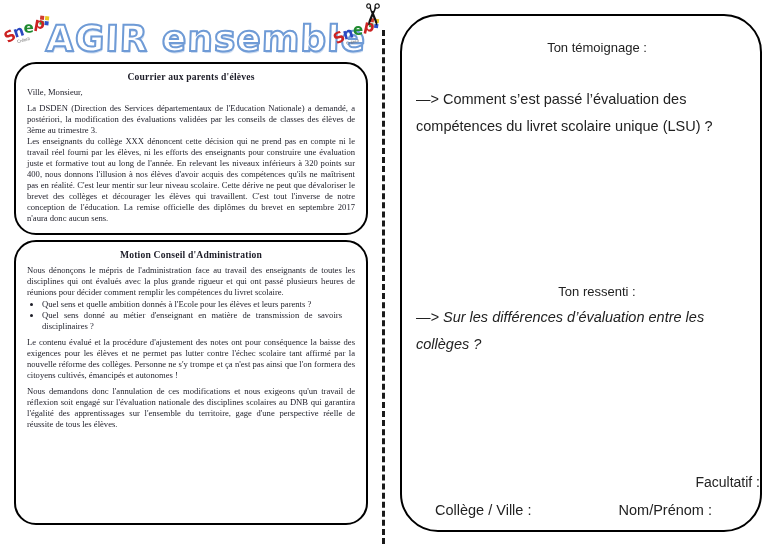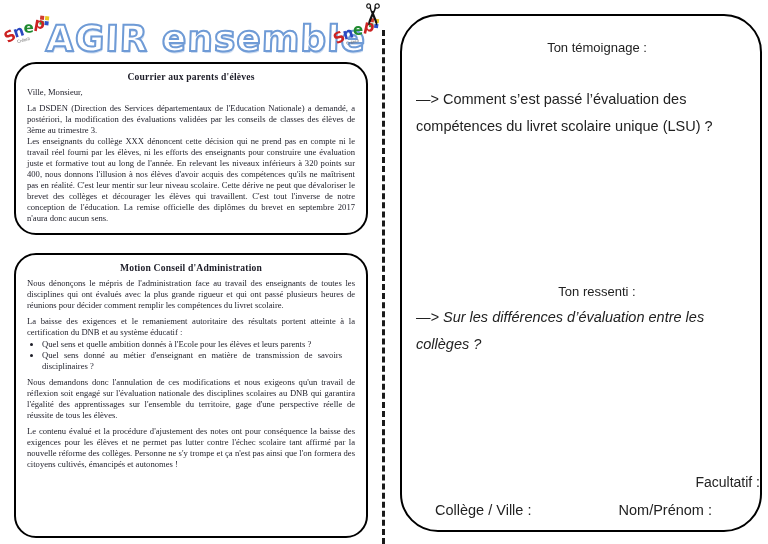--- a/index.html
+++ b/index.html
@@ -65,21 +65,21 @@
     position: absolute; left: 14px; width: 354px;
     background: #fff;
     border: 2.5px solid #000;
     border-radius: 22px;
     padding: 7px 11px 6px 11px;
     font-size: 8.6px;
     line-height: 11px;
     text-align: justify;
   }
   .box1 { top: 62px; height: 173px; }
-  .box2 { top: 253px; height: 285px; }
+  .box2 { top: 240px; height: 285px; }
   .letter-box h2 {
     font-size: 9.6px; text-align: center; font-weight: bold;
     margin-bottom: 5px; letter-spacing: 0.2px;
   }
   .letter-box p { margin-bottom: 0; }
   .letter-box p.gap { margin-top: 5px; }
   .letter-box ul { margin: 1px 13px 0 0; padding-left: 15px; }
   .letter-box li { text-align: justify; }
 
   
@@ -139,27 +139,26 @@
 <div class="letter-box box1">
   <h2>Courrier aux parents d'élèves</h2>
   <p>Ville, Monsieur,</p>
   <p class="gap">La DSDEN (Direction des Services départementaux de l'Education Nationale) a demandé, a postériori, la modification des évaluations validées par les conseils de classes des élèves de 3ème au trimestre 3.</p>
   <p>Les enseignants du collège XXX dénoncent cette décision qui ne prend pas en compte ni le travail réel fourni par les élèves, ni les efforts des enseignants pour construire une évaluation juste et formative tout au long de l'année. En relevant les niveaux inférieurs à 320 points sur 400, nous donnons l'illusion à nos élèves d'avoir acquis des compétences qu'ils ne maîtrisent pas en réalité. C'est leur mentir sur leur niveau scolaire. Cette dérive ne peut que dévaloriser le brevet des collèges et décourager les élèves qui travaillent. C'est tout l'inverse de notre conception de l'éducation. La remise officielle des diplômes du brevet en septembre 2017 n'aura donc aucun sens.</p>
 </div>
 
 <div class="letter-box box2">
   <h2>Motion Conseil d'Administration</h2>
   <p class="gap">Nous dénonçons le mépris de l'administration face au travail des enseignants de toutes les disciplines qui ont évalués avec la plus grande rigueur et qui ont passé plusieurs heures de réunions pour décider comment remplir les compétences du livret scolaire.</p>
-  <p class="gap">La baisse des exigences et le remaniement autoritaire des résultats portent atteinte à la certification du DNB et au système éducatif :</p>
   <ul>
     <li>Quel sens et quelle ambition donnés à l'Ecole pour les élèves et leurs parents ?</li>
     <li>Quel sens donné au métier d'enseignant en matière de transmission de savoirs disciplinaires ?</li>
   </ul>
+  <p class="gap">Le contenu évalué et la procédure d'ajustement des notes ont pour conséquence la baisse des exigences pour les élèves et ne permet pas lutter contre l'échec scolaire tant affirmé par la nouvelle réforme des collèges. Personne ne s'y trompe et ça n'est pas ainsi que l'on formera des citoyens cultivés, émancipés et autonomes !</p>
   <p class="gap">Nous demandons donc l'annulation de ces modifications et nous exigeons qu'un travail de réflexion soit engagé sur l'évaluation nationale des disciplines scolaires au DNB qui garantira l'égalité des apprentissages sur l'ensemble du territoire, gage d'une perspective réelle de réussite de tous les élèves.</p>
-  <p class="gap">Le contenu évalué et la procédure d'ajustement des notes ont pour conséquence la baisse des exigences pour les élèves et ne permet pas lutter contre l'échec scolaire tant affirmé par la nouvelle réforme des collèges. Personne ne s'y trompe et ça n'est pas ainsi que l'on formera des citoyens cultivés, émancipés et autonomes !</p>
 </div>
 
 <div class="form-box">
   <div class="sec-title t1">Ton témoignage :</div>
   <div class="question q1">—&gt; Comment s’est passé l’évaluation des compétences du livret scolaire unique (LSU) ?</div>
 
   <div class="sec-title t2">Ton ressenti :</div>
   <div class="question q2">—&gt; Sur les différences d’évaluation entre les collèges ?</div>
 
   <div class="facultatif">Facultatif :</div>

